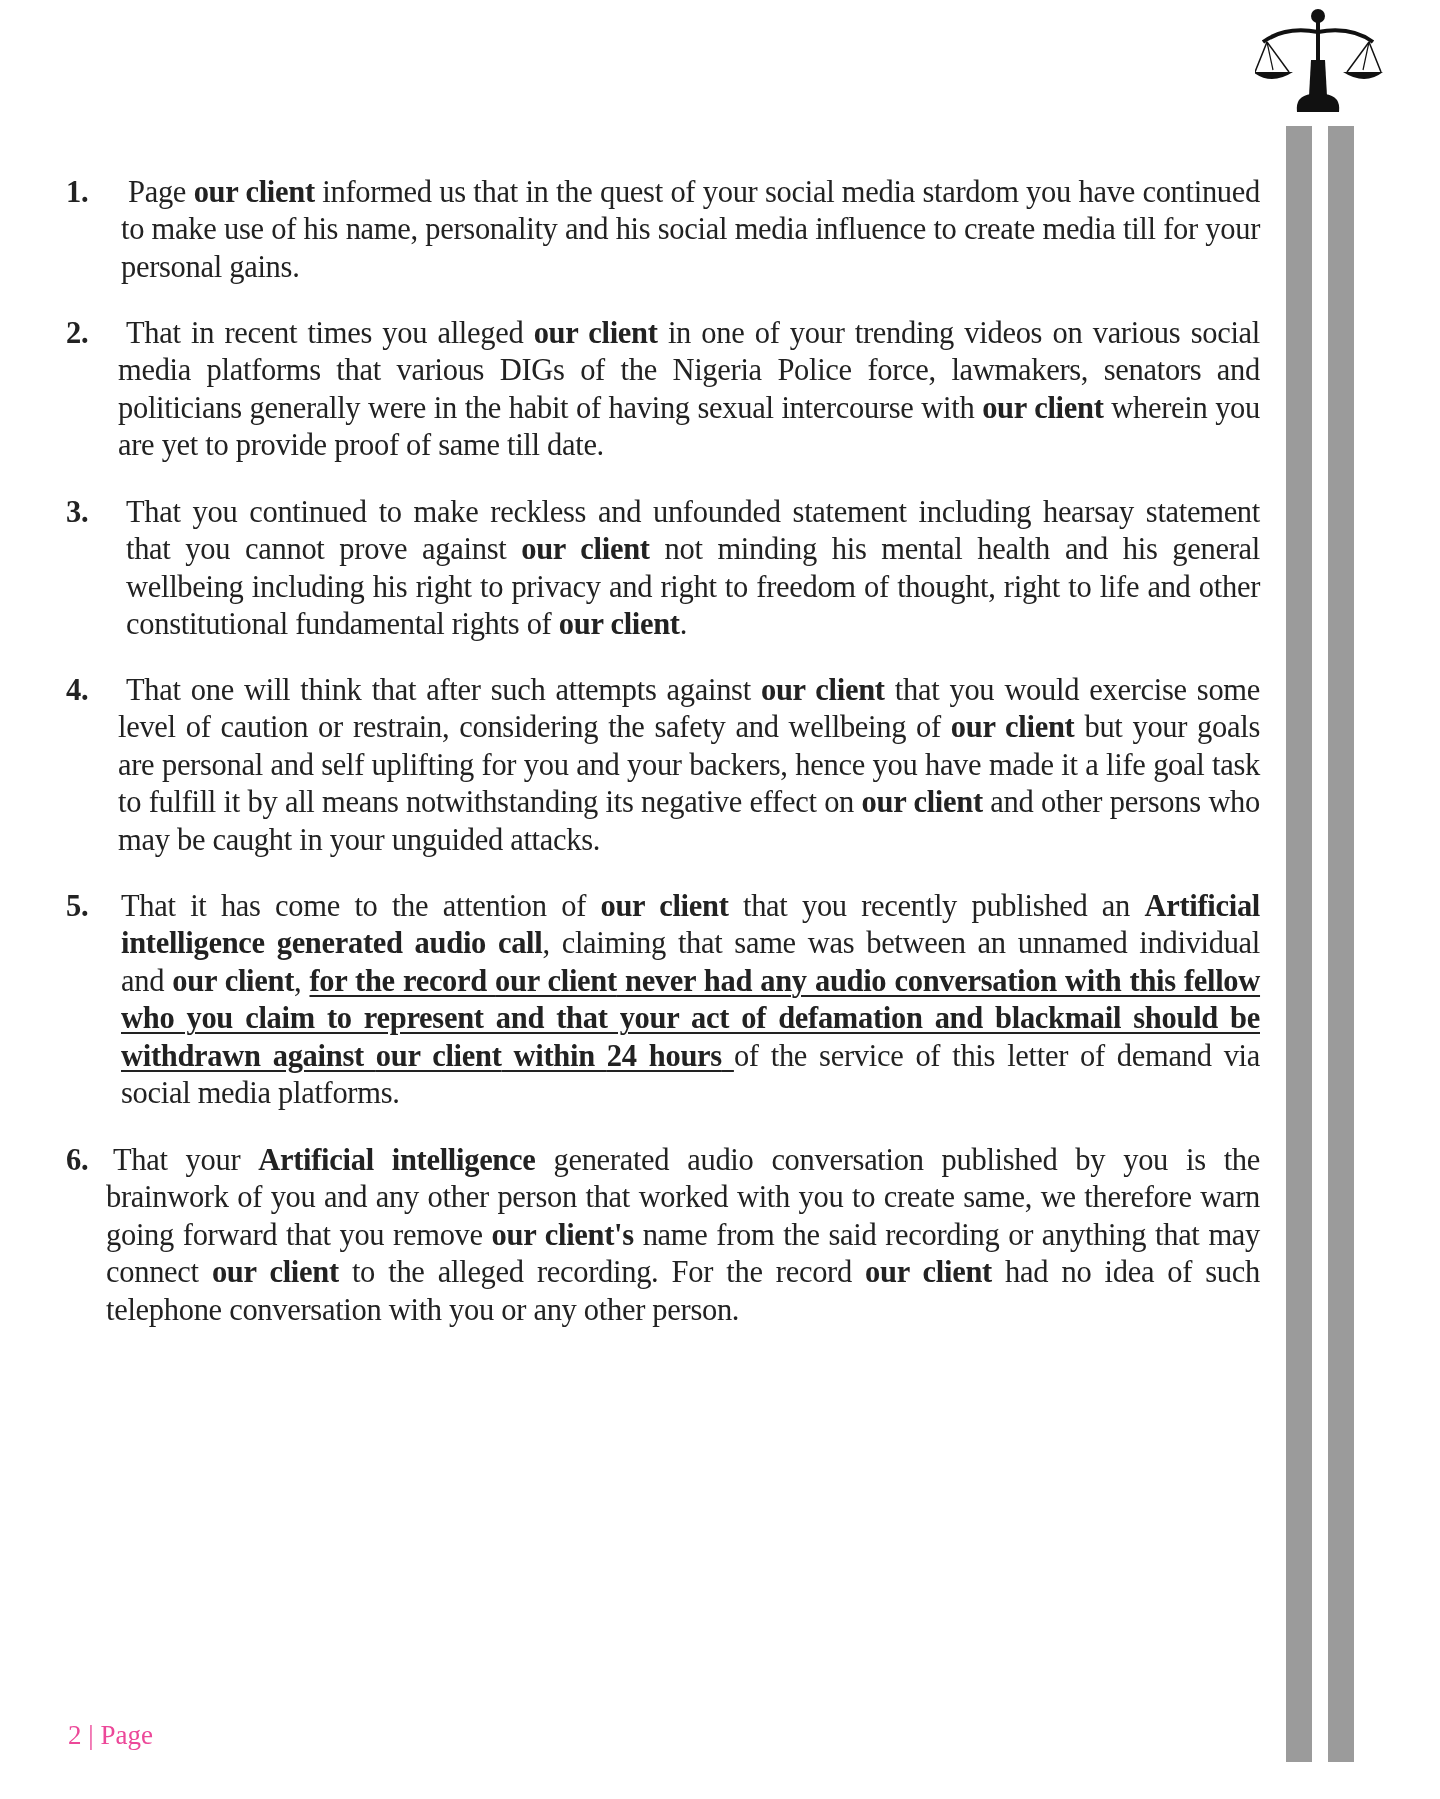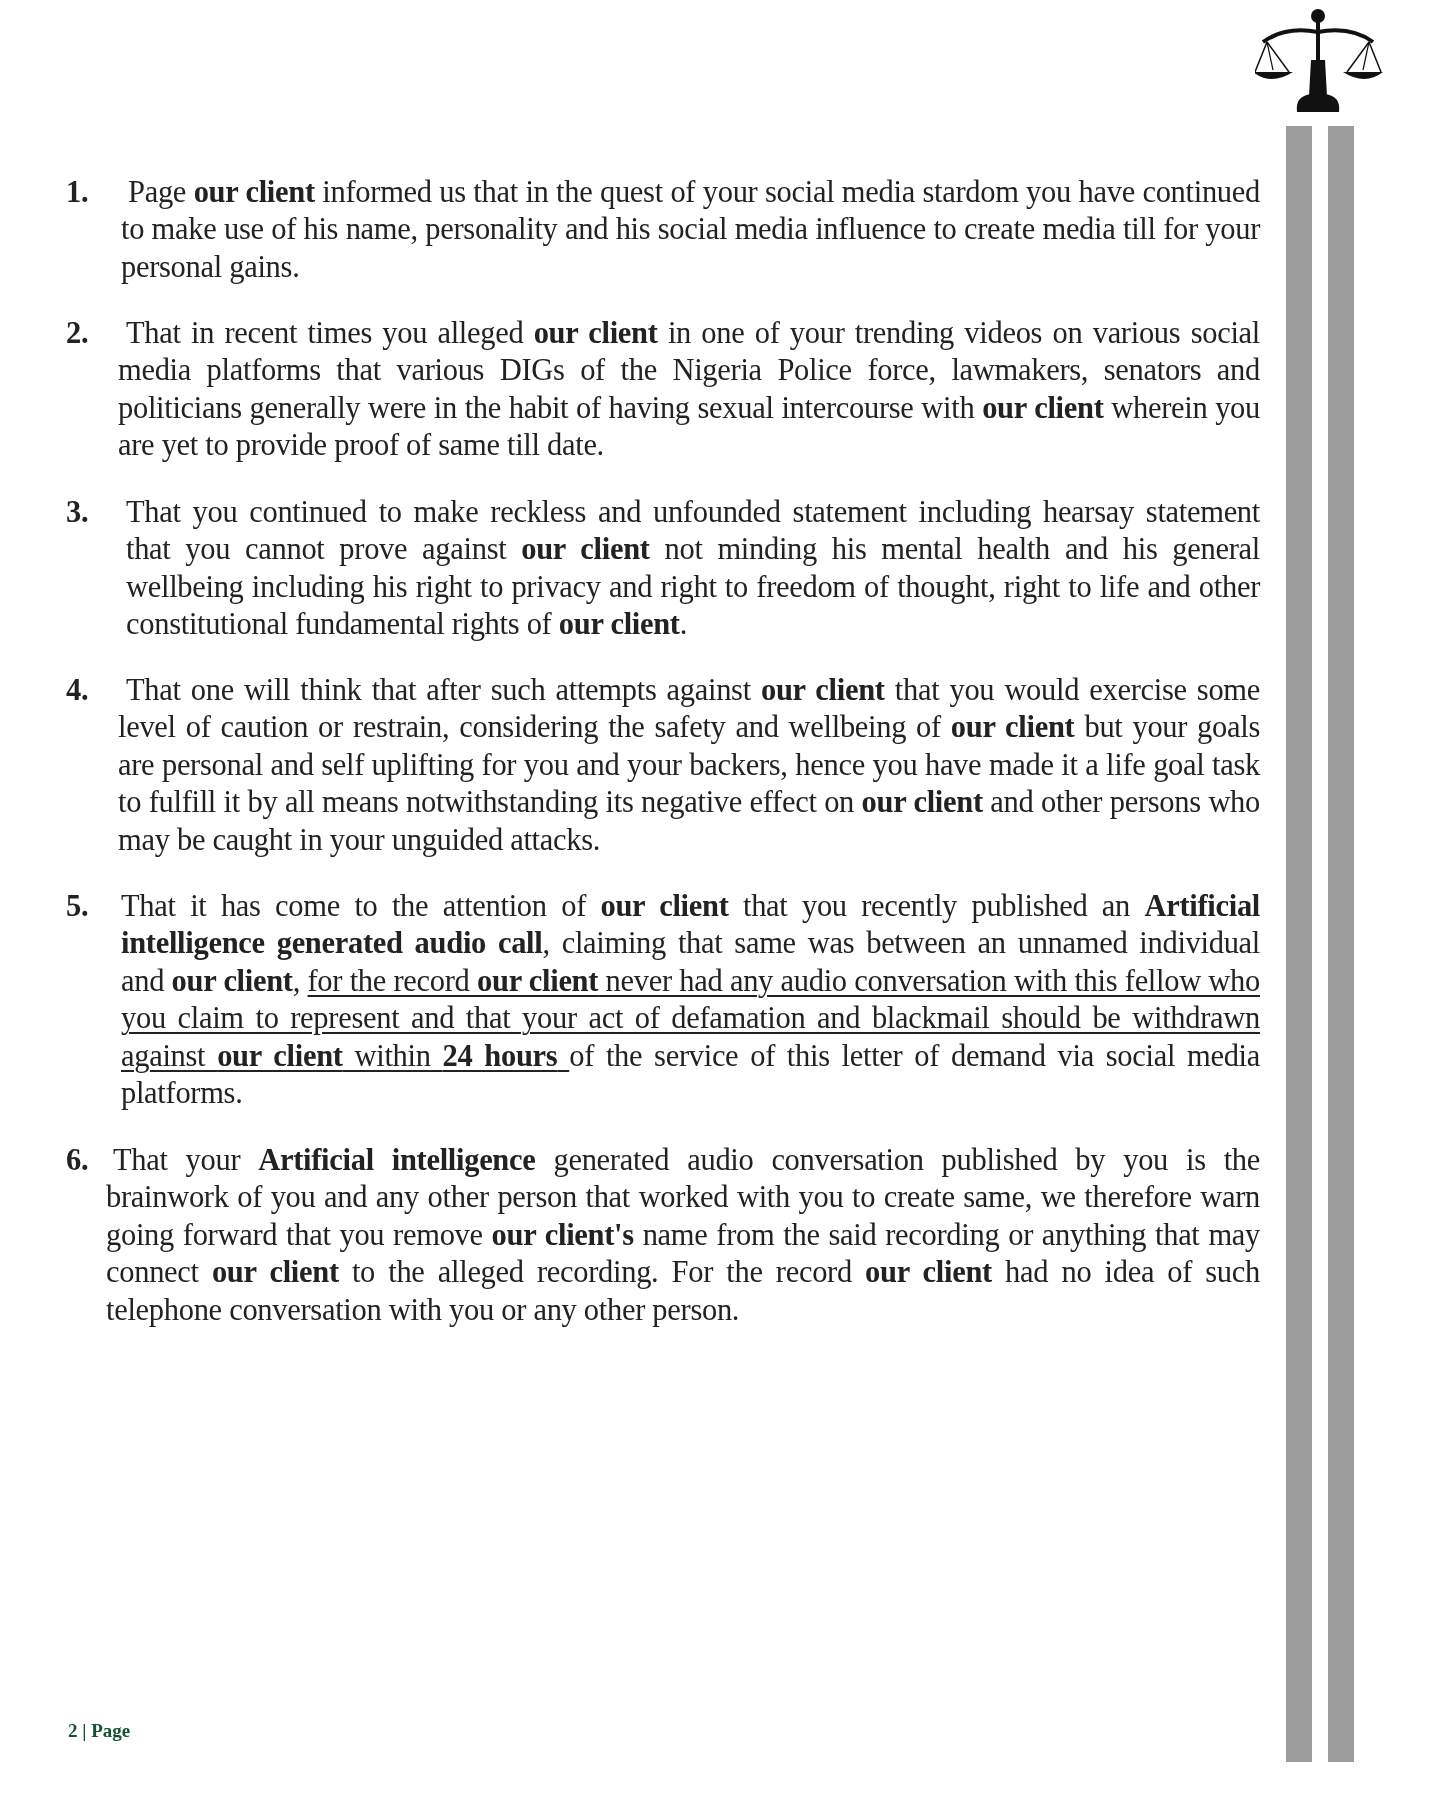--- a/index.html
+++ b/index.html
@@ -5,22 +5,22 @@
   html, body { margin: 0; padding: 0; background: #ffffff; }
   body { width: 1440px; height: 1799px; position: relative; overflow: hidden; font-family: "Liberation Serif", serif; color: #222; }
   .logo { position: absolute; left: 1255px; top: 4px; width: 150px; height: 112px; }
   .bar { position: absolute; top: 126px; height: 1636px; width: 26px; background: #9b9b9b; }
   .bar1 { left: 1286px; }
   .bar2 { left: 1328px; }
   .item { position: absolute; left: 66px; width: 1194px; font-size: 30.5px; line-height: 37.4px; letter-spacing: -0.3px; }
   .item .num { position: absolute; left: 0; top: 0; font-weight: bold; }
   .item .body { text-align: justify; text-align-last: left; }
   .item .body b { font-weight: bold; }
-  .u { text-decoration: underline; text-underline-offset: 4px; text-decoration-thickness: 1.5px; }
-  .page-footer { position: absolute; left: 68px; top: 1720px; font-size: 19px; font-weight: bold; color: #14532d; }
+  .u { text-decoration: underline; text-underline-offset: 4px; text-decoration-thickness: 1.5px; font-weight: bold; }
+  .page-footer { position: absolute; left: 68px; top: 1720px; font-size: 27px; font-weight: normal; color: #ec4899; }
 </style>
 </head>
 <body>
 
 <div class="logo">
   <svg width="150" height="112" viewBox="0 0 150 112">
     <circle cx="63" cy="12" r="7" fill="#111"></circle>
     <rect x="61" y="18" width="4" height="40" fill="#111"></rect>
     <path d="M8 38 Q 30 22 63 28 Q 96 22 118 38" stroke="#111" stroke-width="4" fill="none"></path>
     <line x1="12" y1="38" x2="0" y2="68" stroke="#111" stroke-width="1.5"></line>

